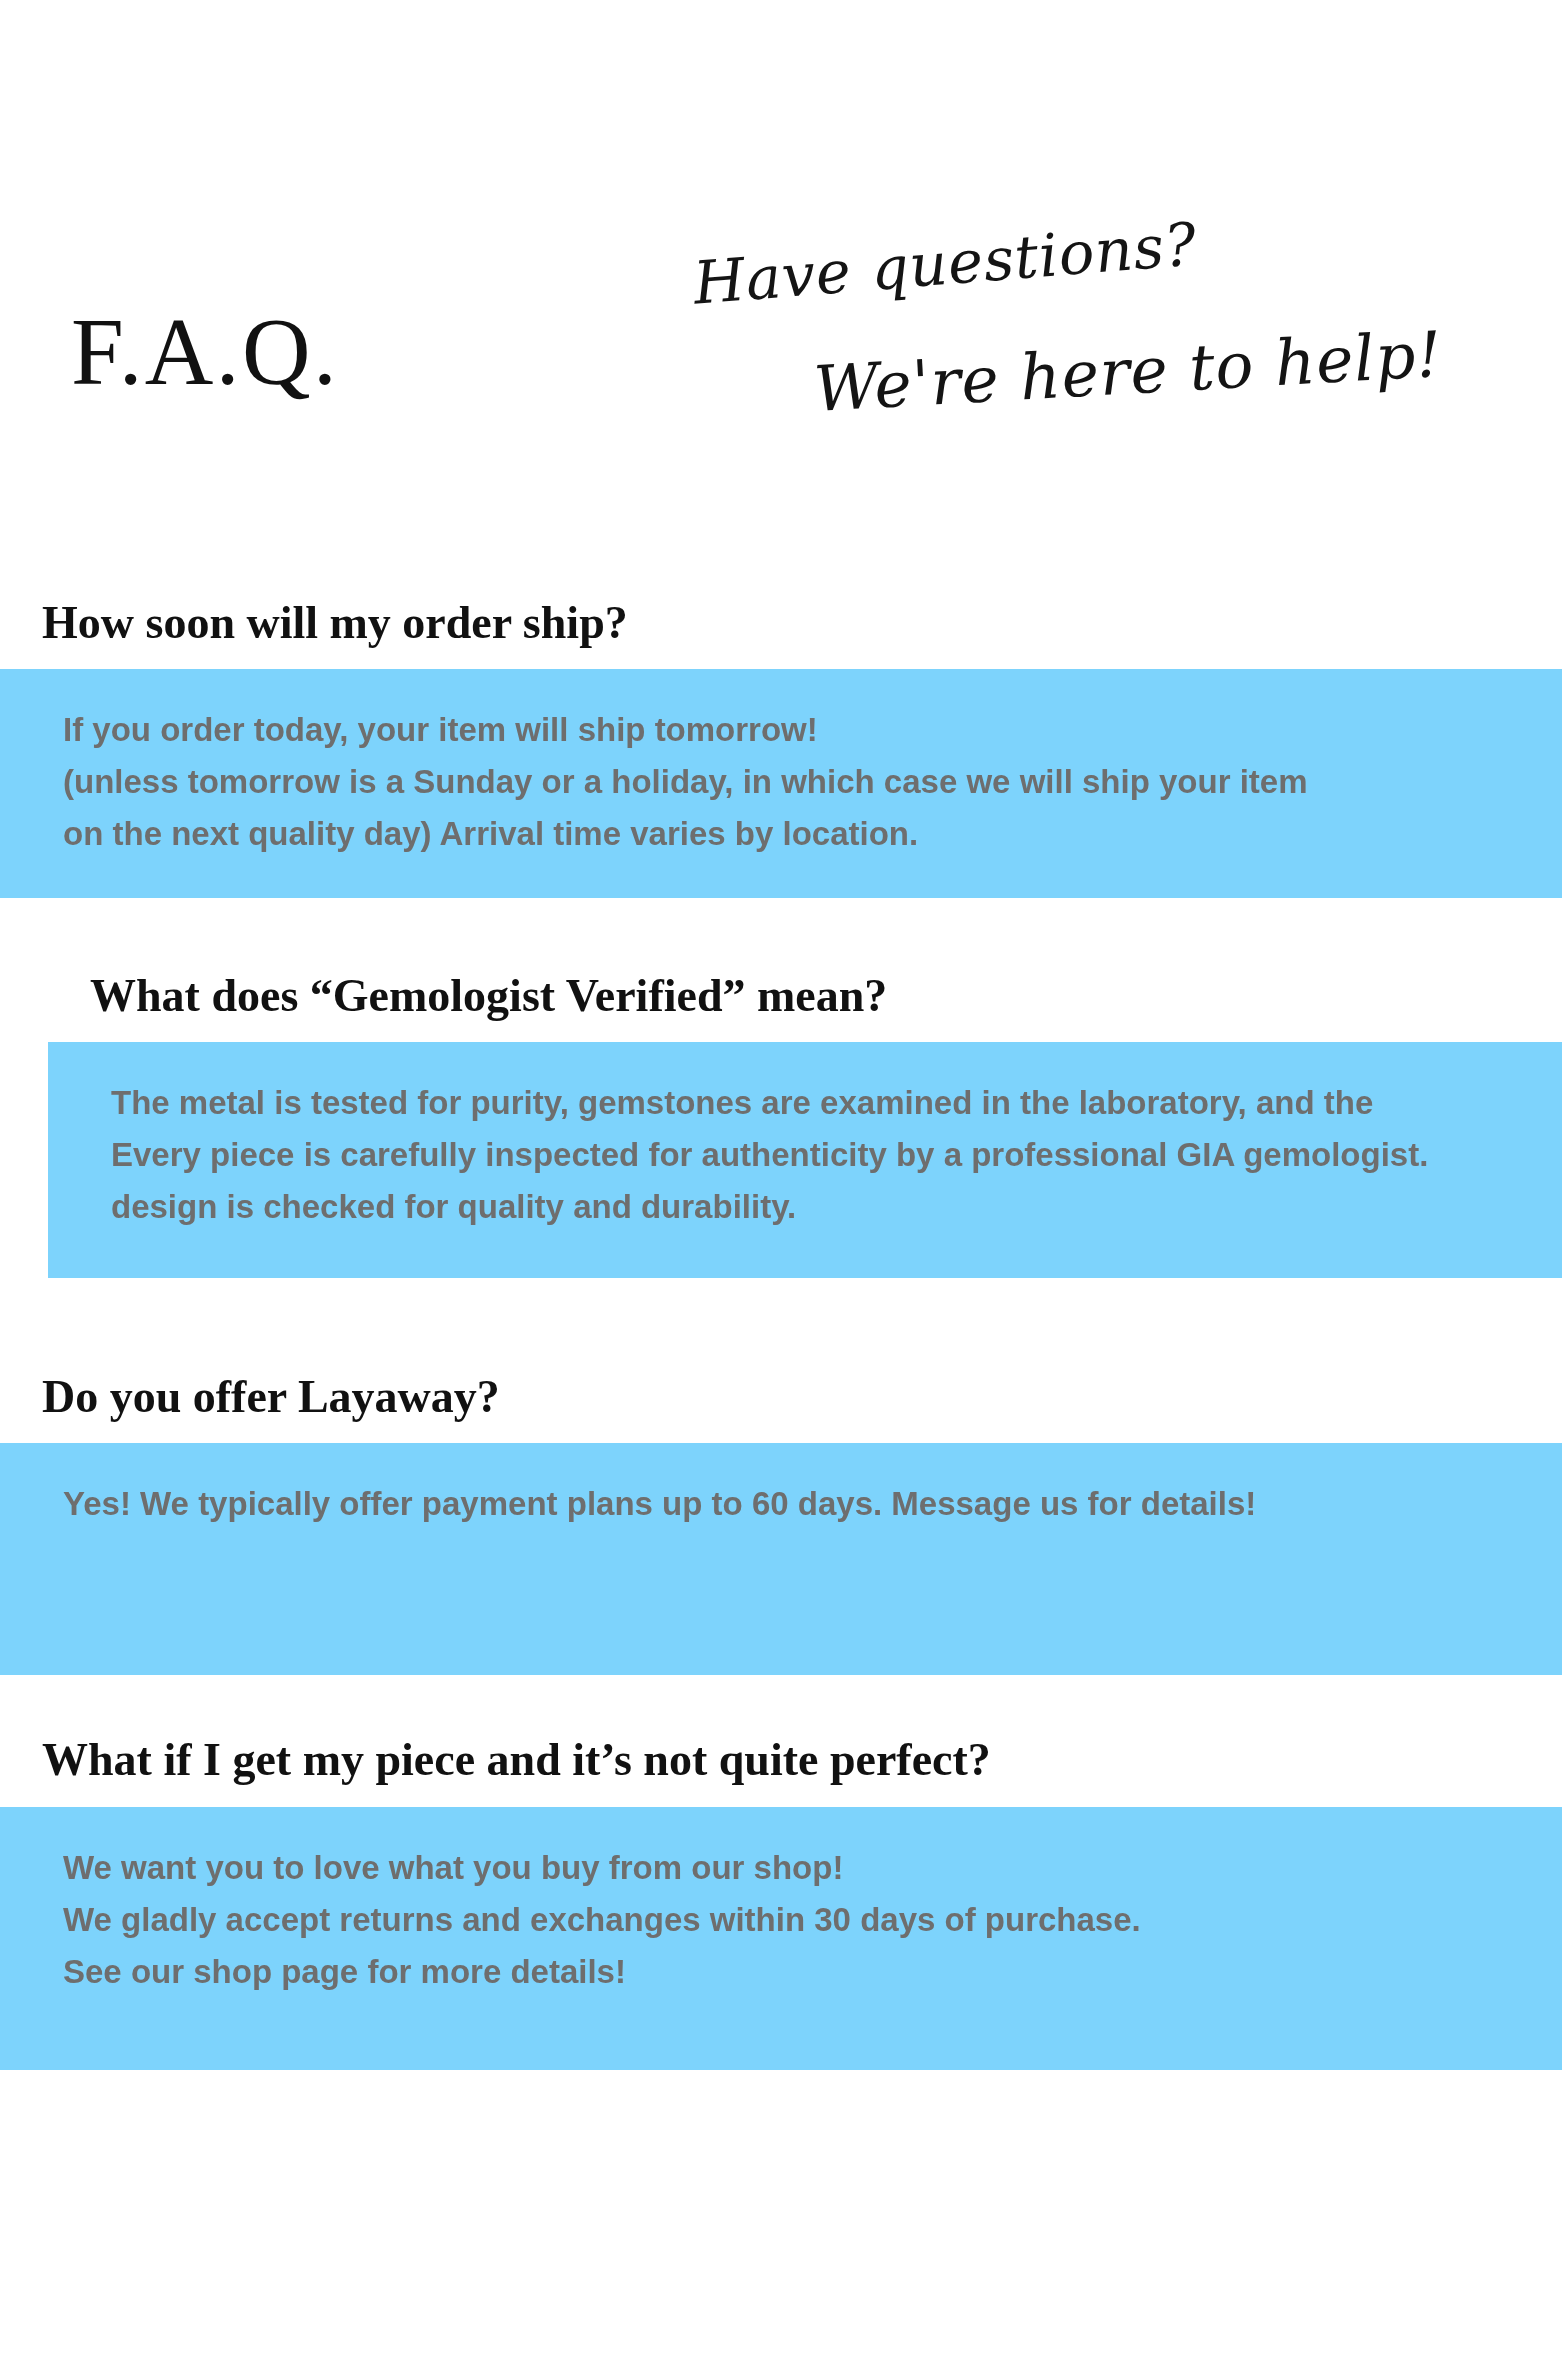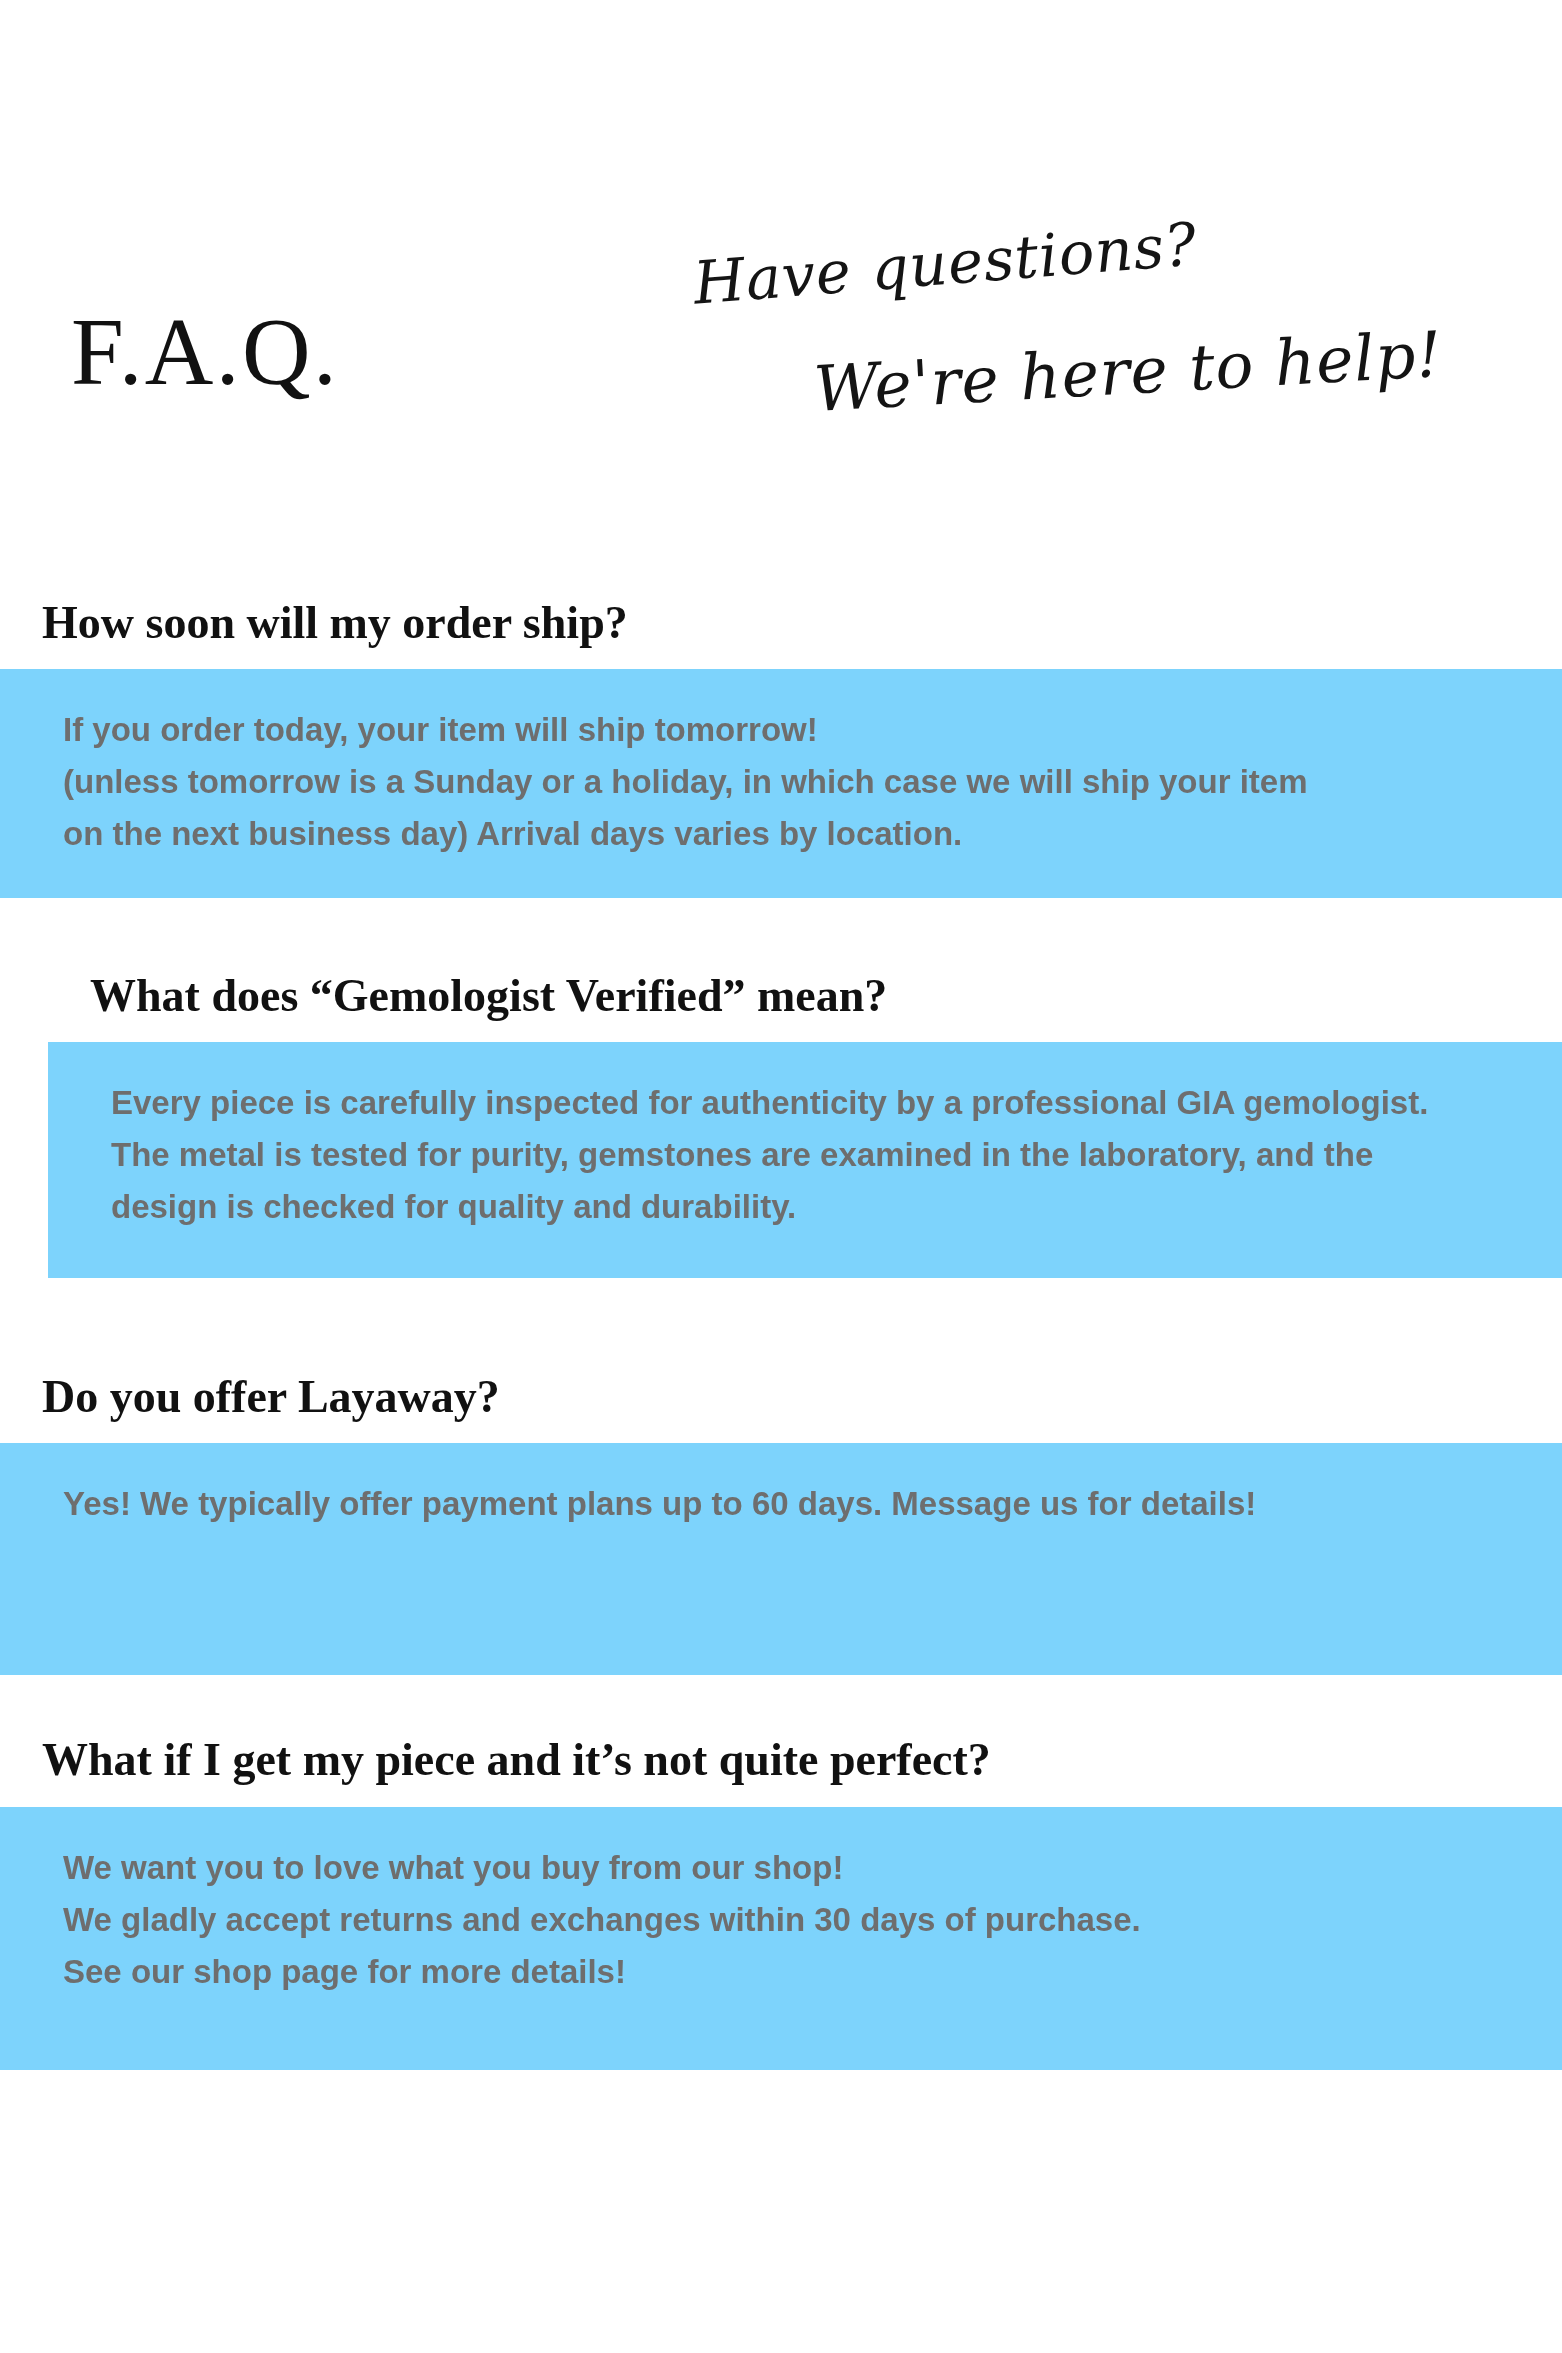--- a/index.html
+++ b/index.html
@@ -145,29 +145,29 @@
     </div>
   </div>
 
   <div class="faq-list">
 
     <div class="faq-item item-0">
       <div class="faq-question">How soon will my order ship?</div>
       <div class="faq-answer">
         <span class="line">If you order today, your item will ship tomorrow!</span>
         <span class="line">(unless tomorrow is a Sunday or a holiday, in which case we will ship your item</span>
-        <span class="line">on the next business day)  Arrival days varies by location.</span>
+        <span class="line">on the next quality day)  Arrival time varies by location.</span>
       </div>
     </div>
 
     <div class="faq-item item-1">
       <div class="faq-question">What does “Gemologist Verified” mean?</div>
       <div class="faq-answer">
+        <span class="line">The metal is tested for purity, gemstones are examined in the laboratory, and the</span>
         <span class="line">Every piece is carefully inspected for authenticity by a professional GIA gemologist.</span>
-        <span class="line">The metal is tested for purity, gemstones are examined in the laboratory, and the</span>
         <span class="line">design is checked for quality and durability.</span>
       </div>
     </div>
 
     <div class="faq-item item-2">
       <div class="faq-question">Do you offer Layaway?</div>
       <div class="faq-answer">
         <span class="line">Yes! We typically offer payment plans up to 60 days. Message us for details!</span>
       </div>
     </div>

